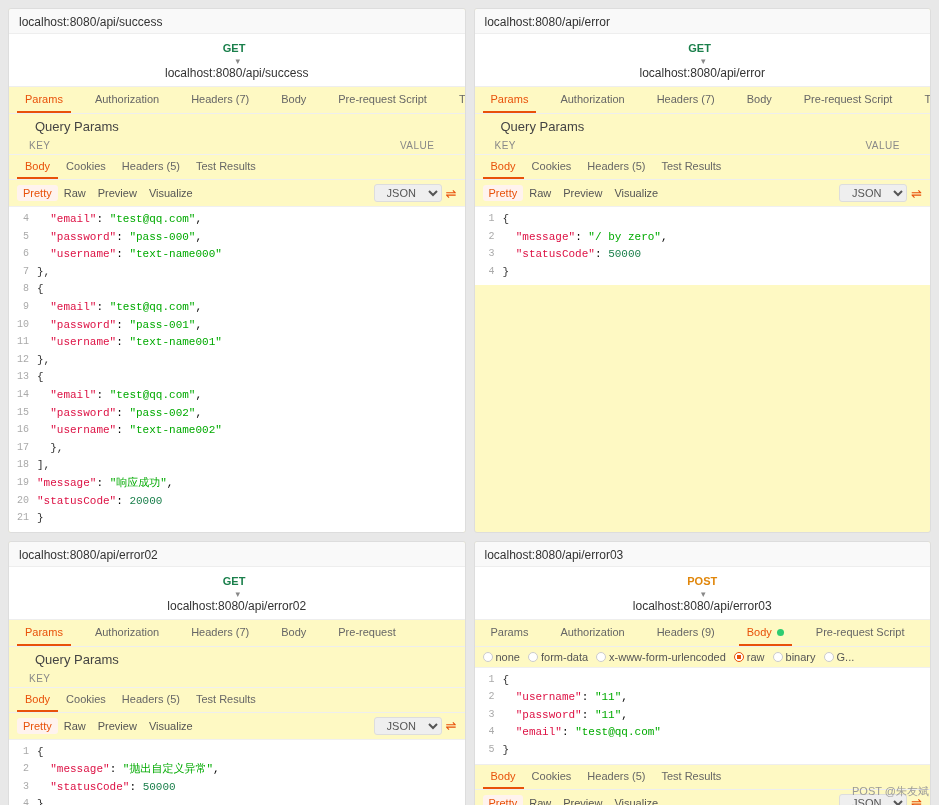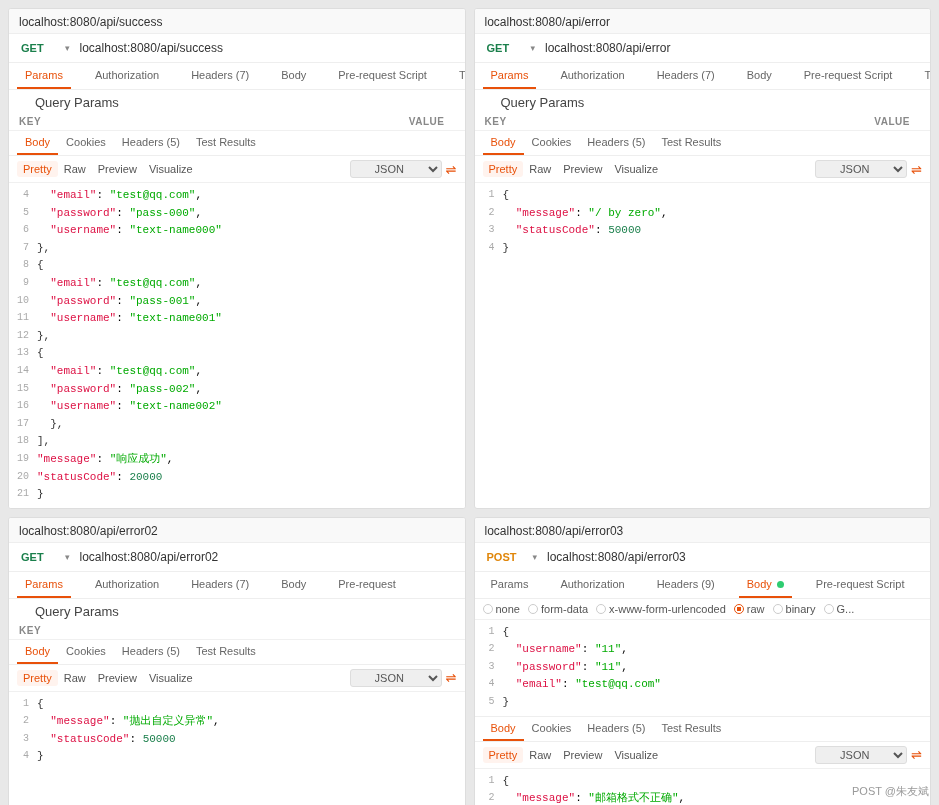--- a/index.html
+++ b/index.html
@@ -13,40 +13,41 @@
     .screenshot-container {
       display: grid;
       grid-template-columns: 1fr 1fr;
       grid-template-rows: auto auto;
       gap: 0;
       background: #e8e8e8;
       padding: 8px;
       gap: 8px;
     }
     .panel {
-      background: #ffffff;
+      background: #fef9c3;
       border: 1px solid #ddd;
       border-radius: 3px;
       overflow: hidden;
     }
     .panel-title {
       font-size: 12px;
       font-weight: 500;
       color: #333;
       padding: 6px 10px 4px;
       background: #f9f9f9;
       border-bottom: 1px solid #eee;
     }
     .url-bar {
       display: flex;
       align-items: center;
       padding: 6px 8px;
       border-bottom: 1px solid #eee;
       background: #fff;
-      gap: 10px;
+      gap: 0;
+      flex-direction: column;
     }
     .method-badge {
       font-size: 11px;
       font-weight: 600;
       color: #1a7f4b;
       background: none;
       border: none;
       padding: 2px 4px;
       min-width: 36px;
     }
@@ -83,23 +84,23 @@
       font-weight: 500;
     }
     .query-params-label {
       font-size: 13px;
       font-weight: 500;
       color: #444;
       padding: 5px 26px 3px;
     }
     .key-value-header {
       display: flex;
-      padding: 3px 10px;
+      padding: 3px 20px;
       font-size: 10px;
-      font-weight: 700;
+      font-weight: 400;
       color: #888;
       letter-spacing: 0.5px;
       border-bottom: 1px solid #f0f0f0;
     }
     .kv-key { flex: 1; }
     .kv-value { flex: 1; text-align: right; padding-right: 10px; }
     .body-tabs-row {
       display: flex;
       gap: 0;
       border-bottom: 1px solid #eee;
@@ -136,21 +137,21 @@
       background: #fff3ee;
       color: #e8510a;
       border-radius: 3px;
       font-weight: 500;
     }
     .format-select {
       font-size: 11px;
       color: #555;
       border: 1px solid #ddd;
       border-radius: 3px;
-      padding: 1px 20px;
+      padding: 1px 8px;
       margin-left: auto;
     }
     .sort-icon {
       color: #e8510a;
       font-size: 13px;
       cursor: pointer;
       margin-left: 4px;
     }
     .code-area {
       padding: 4px 0;

